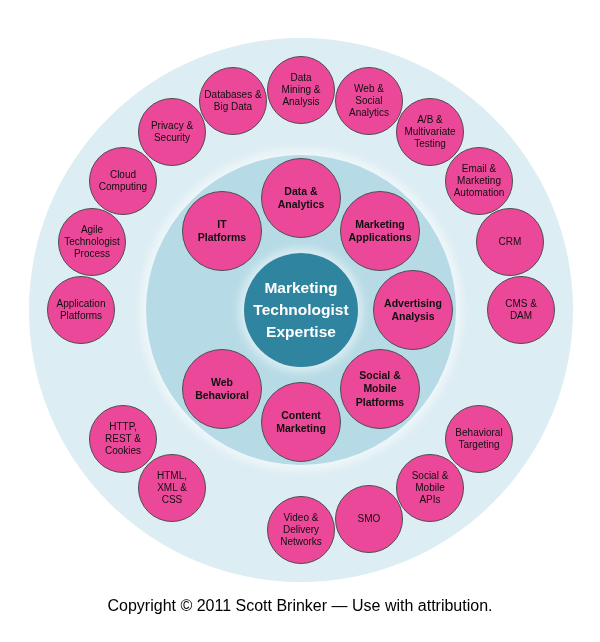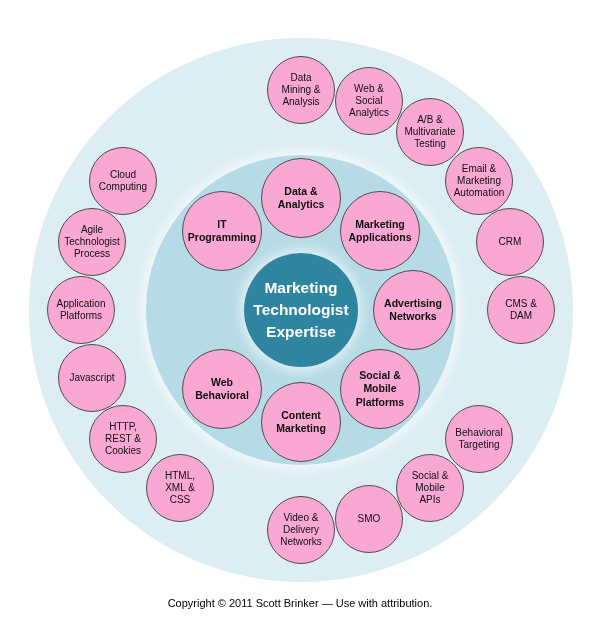--- a/index.html
+++ b/index.html
@@ -27,37 +27,37 @@
     background: #2f84a0;
     box-shadow: 0 0 9px 5px rgba(255,255,255,0.5);
     display: flex; align-items: center; justify-content: center;
   }
   .center-label {
     color: #ffffff; font-weight: bold; font-size: 15.5px;
     line-height: 1.42; text-align: center; white-space: pre-line;
   }
   .node {
     position: absolute; border-radius: 50%;
-    background: #f9a8d4; border: 1px solid #4e4e4e;
+    background: #ec4899; border: 1px solid #4e4e4e;
     box-sizing: border-box;
     display: flex; align-items: center; justify-content: center;
     text-align: center;
   }
   .node-inner {
     width: 80px; height: 80px;
     font-weight: bold; font-size: 10.5px; line-height: 1.28; color: #0e0e0e; align-items: center;
   }
   .node-outer {
     width: 68px; height: 68px;
     font-size: 10px; line-height: 1.22; color: #0e0e0e;
   }
   .lbl { white-space: pre-line; }
   .footer {
     position: absolute; left: 0; top: 597px; width: 600px;
-    text-align: center; font-size: 11px; color: #000000;
+    text-align: center; font-size: 16px; color: #000000;
   }
 </style>
 </head>
 <body>
 
 <div class="stage">
 
   <div class="disk outer-disk"></div>
   <div class="disk inner-disk"></div>
 
@@ -70,38 +70,38 @@
   <div class="node node-inner" style="left:261px;top:158px">
     <span class="lbl">Data &amp;
 Analytics</span>
   </div>
   <div class="node node-inner" style="left:340px;top:191px">
     <span class="lbl">Marketing
 Applications</span>
   </div>
   <div class="node node-inner" style="left:373px;top:270px">
     <span class="lbl">Advertising
-Networks</span>
+Analysis</span>
   </div>
   <div class="node node-inner" style="left:340px;top:349px">
     <span class="lbl">Social &amp;
 Mobile
 Platforms</span>
   </div>
   <div class="node node-inner" style="left:261px;top:382px">
     <span class="lbl">Content
 Marketing</span>
   </div>
   <div class="node node-inner" style="left:182px;top:349px">
     <span class="lbl">Web
 Behavioral</span>
   </div>
   <div class="node node-inner" style="left:182px;top:191px">
     <span class="lbl">IT
-Programming</span>
+Platforms</span>
   </div>
 
   <div class="node node-outer" style="left:267px;top:56px">
     <span class="lbl">Data
 Mining &amp;
 Analysis</span>
   </div>
   <div class="node node-outer" style="left:335px;top:67px">
     <span class="lbl">Web &amp;
 Social
@@ -134,42 +134,47 @@
 APIs</span>
   </div>
   <div class="node node-outer" style="left:335px;top:485px">
     <span class="lbl">SMO</span>
   </div>
   <div class="node node-outer" style="left:267px;top:496px">
     <span class="lbl">Video &amp;
 Delivery
 Networks</span>
   </div>
-  <div class="node node-outer" style="left:146px;top:454px">
+  <div class="node node-outer" style="left:138px;top:454px">
     <span class="lbl">HTML,
 XML &amp;
 CSS</span>
   </div>
   <div class="node node-outer" style="left:89px;top:405px">
     <span class="lbl">HTTP,
 REST &amp;
 Cookies</span>
-  </div>
-  <div class="node node-outer" style="left:58px;top:344px">
-    <span class="lbl">Javascript</span>
   </div>
   <div class="node node-outer" style="left:47px;top:276px">
     <span class="lbl">Application
 Platforms</span>
   </div>
   <div class="node node-outer" style="left:58px;top:208px">
     <span class="lbl">Agile
 Technologist
 Process</span>
   </div>
   <div class="node node-outer" style="left:89px;top:147px">
     <span class="lbl">Cloud
 Computing</span>
   </div>
+  <div class="node node-outer" style="left:138px;top:98px">
+    <span class="lbl">Privacy &amp;
+Security</span>
+  </div>
+  <div class="node node-outer" style="left:199px;top:67px">
+    <span class="lbl">Databases &amp;
+Big Data</span>
+  </div>
 
   <div class="footer">Copyright © 2011 Scott Brinker — Use with attribution.</div>
 
 </div>
 
 </body></html>

